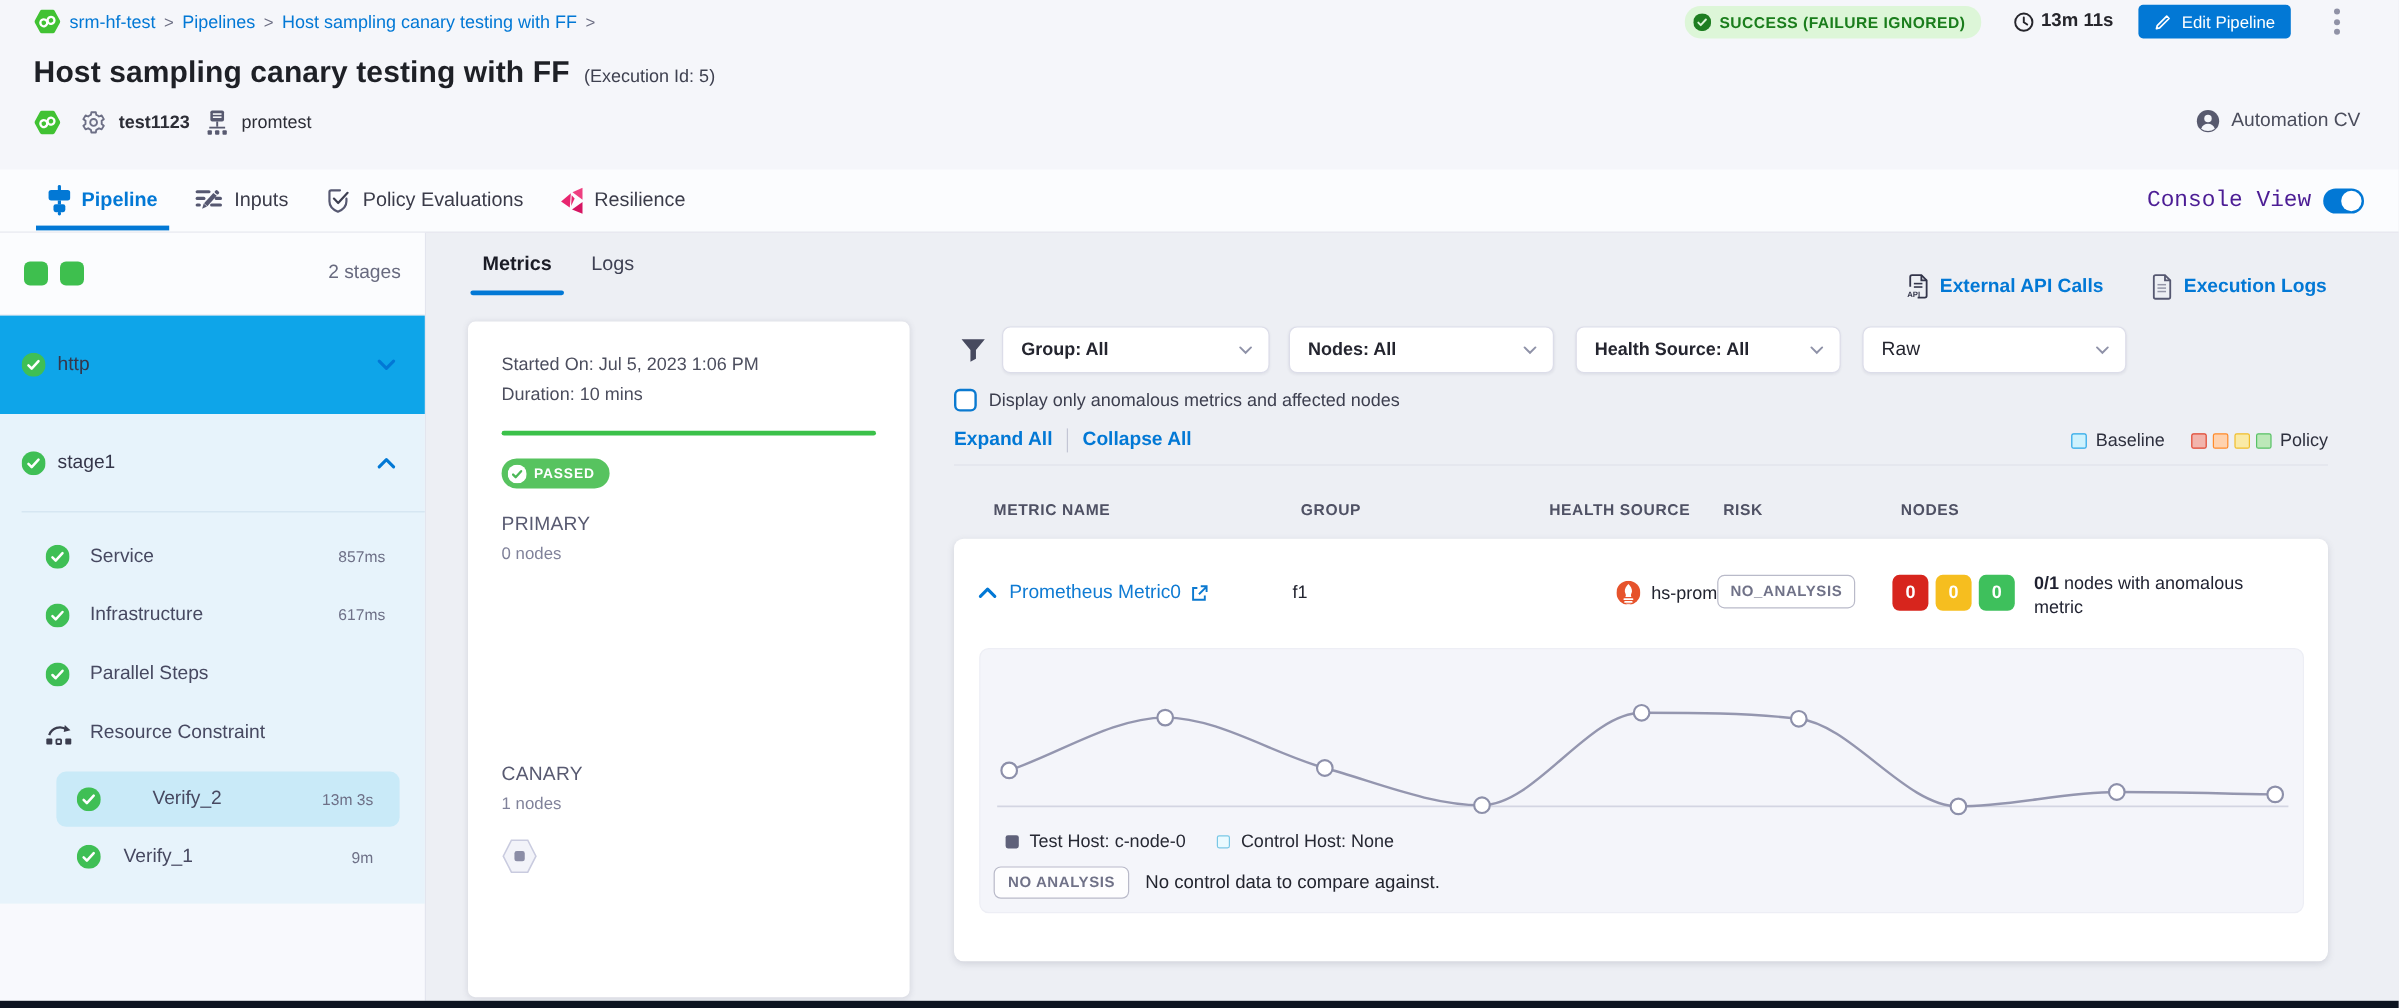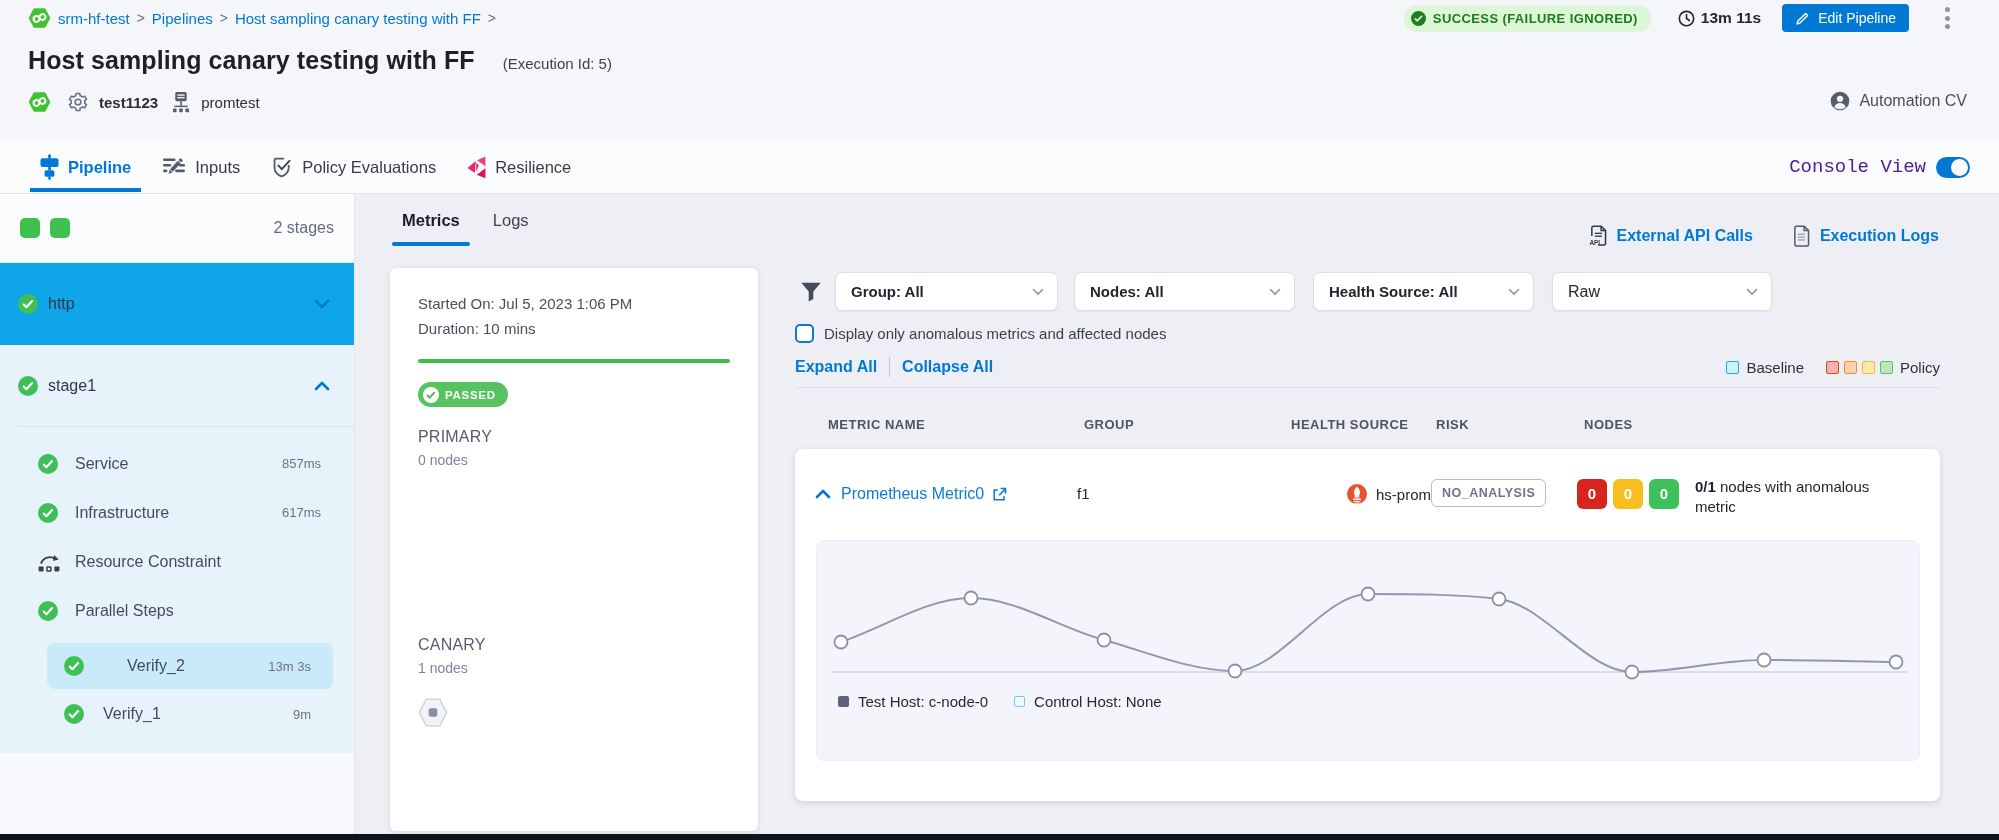--- a/index.html
+++ b/index.html
@@ -7,21 +7,21 @@
   body { font-family:"Liberation Sans", sans-serif; position:relative; background:#edeff4; color:#24262f; }
   svg { display:block; }
 
   
   .hdr { position:absolute; left:0; top:0; width:100%; height:141px; background:#f5f6fa; }
   .crumbs { position:absolute; left:28px; top:6px; height:24px; display:flex; align-items:center; }
   .crumbs .lnk { color:#0278d5; font-size:15px; font-weight:500; margin-left:7px; }
   .crumbs .sep { color:#6d6f84; font-size:14px; margin-left:7px; }
   .title-row { position:absolute; left:28px; top:46px; display:flex; align-items:baseline; }
   .title-row h1 { font-size:25px; font-weight:700; color:#1e2026; letter-spacing:.1px; }
-  .title-row .exid { font-size:15px; color:#3f4150; margin-left:28px; }
+  .title-row .exid { font-size:15px; color:#3f4150; margin-left:12px; }
   .meta-row { position:absolute; left:28px; top:90px; height:24px; display:flex; align-items:center; }
   .meta-row .nm { font-size:15px; font-weight:700; color:#2c2d36; margin-left:10px; }
   .meta-row .nm2 { font-size:15px; font-weight:500; color:#2c2d36; margin-left:10px; }
   .top-right { position:absolute; top:4px; right:49px; display:flex; align-items:center; }
   .badge-success { height:27px; display:flex; align-items:center; background:#ddf6d8; border-radius:13px; padding:0 13px 0 7px; }
   .badge-success span { font-size:13px; font-weight:700; color:#1a7d1c; letter-spacing:.4px; margin-left:7px; }
   .dur-wrap { display:flex; align-items:center; margin-left:27px; }
   .dur-wrap b { font-size:15.5px; font-weight:700; color:#26262c; margin-left:6px; }
   .btn-edit { height:28px; margin-left:21px; background:#0278d5; border:none; border-radius:4px; color:#fff; font-size:14px; font-weight:500; font-family:inherit; display:flex; align-items:center; padding:0 13px; cursor:pointer; }
   .btn-edit span { margin-left:8px; }
@@ -62,21 +62,21 @@
   .substep.sel { margin-top:8px; }
 
   
   .main { position:absolute; left:355px; top:194px; right:0; bottom:6px; background:#edeff4; }
   .subtabs { position:absolute; left:37px; top:0; height:52px; display:flex; }
   .stab { position:relative; height:52px; display:flex; align-items:center; padding:0 10px; cursor:pointer; }
   .stab + .stab { margin-left:13px; }
   .stab .lb { font-size:16.5px; font-weight:500; color:#3f4154; }
   .stab.act .lb { font-weight:700; color:#1b1c26; }
   .stab.act:after { content:""; position:absolute; left:0; right:0; bottom:0; height:4px; border-radius:2px; background:#0278d5; }
-  .rlinks { position:absolute; right:60px; top:16px; height:52px; display:flex; align-items:center; }
+  .rlinks { position:absolute; right:60px; top:4px; height:52px; display:flex; align-items:flex-end; }
   .rlink { display:flex; align-items:center; cursor:pointer; }
   .rlink + .rlink { margin-left:39px; }
   .rlink span { font-size:16px; font-weight:700; color:#0278d5; margin-left:9px; }
 
   .sumcard { position:absolute; left:35px; top:74px; width:368px; bottom:3px; background:#fff; border-radius:6px; box-shadow:0 1px 5px rgba(80,82,105,.16); padding:26px 28px; }
   .sumcard .ln { font-size:15px; color:#4c4e5e; line-height:19px; margin-bottom:6px; }
   .pbar { margin-top:21px; height:4px; border-radius:2px; background:#3bc14a; }
   .passed { margin-top:19px; height:25px; display:inline-flex; align-items:center; background:#57c35f; border-radius:13px; padding:0 12px 0 5px; }
   .passed span { font-size:11.5px; font-weight:700; color:#fff; letter-spacing:.7px; margin-left:6px; }
   .grp-lb { font-size:16px; color:#585a71; letter-spacing:.2px; }
@@ -400,31 +400,31 @@
         <span class="dur">857ms</span>
       </div>
       <div class="step">
         <svg width="20" height="20">
             <use href="#i-check-circle"></use>
           </svg>
         <span class="slb">Infrastructure</span>
         <span class="dur">617ms</span>
       </div>
       <div class="step">
+        <svg width="20" height="20">
+            <use href="#i-check-circle"></use>
+          </svg>
+        <span class="slb">Parallel Steps</span>
+        <span class="dur"></span>
+      </div>
+      <div class="step">
         <svg width="22" height="20">
             <use href="#i-queue"></use>
           </svg>
         <span class="slb" style="margin-left:15px">Resource Constraint</span>
-        <span class="dur"></span>
-      </div>
-      <div class="step">
-        <svg width="20" height="20">
-            <use href="#i-check-circle"></use>
-          </svg>
-        <span class="slb">Parallel Steps</span>
         <span class="dur"></span>
       </div>
       <div class="substep sel">
         <svg width="20" height="20">
             <use href="#i-check-circle"></use>
           </svg>
         <span class="slb">Verify_2</span>
         <span class="dur">13m 3s</span>
       </div>
       <div class="substep">
@@ -581,18 +581,22 @@
             <circle cx="815" cy="131" r="6.5" fill="#fff" stroke="#8d90aa" stroke-width="1.8"></circle>
             <circle cx="947" cy="119" r="6.5" fill="#fff" stroke="#8d90aa" stroke-width="1.8"></circle>
             <circle cx="1079" cy="121" r="6.5" fill="#fff" stroke="#8d90aa" stroke-width="1.8"></circle>
           </svg>
         <div class="clegend">
           <span class="sq1"></span>
           <span>Test Host: c-node-0</span>
           <span class="sq2"></span>
           <span>Control Host: None</span>
         </div>
+        <div class="narow">
+          <span class="badge-na">NO ANALYSIS</span>
+          <span class="txt">No control data to compare against.</span>
+        </div>
       </div>
     </div>
   </div>
 </div>
 
 <div class="bottombar"></div>
 
 </body></html>

